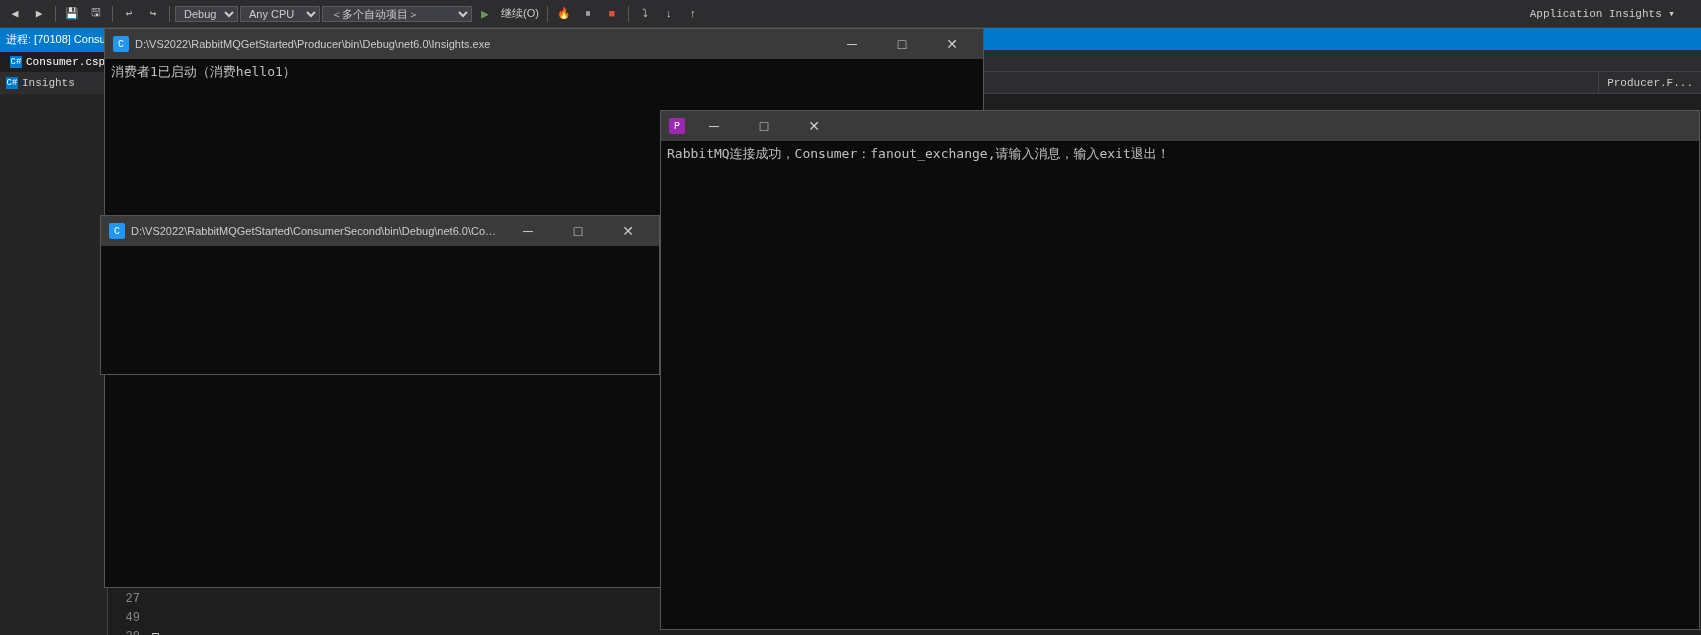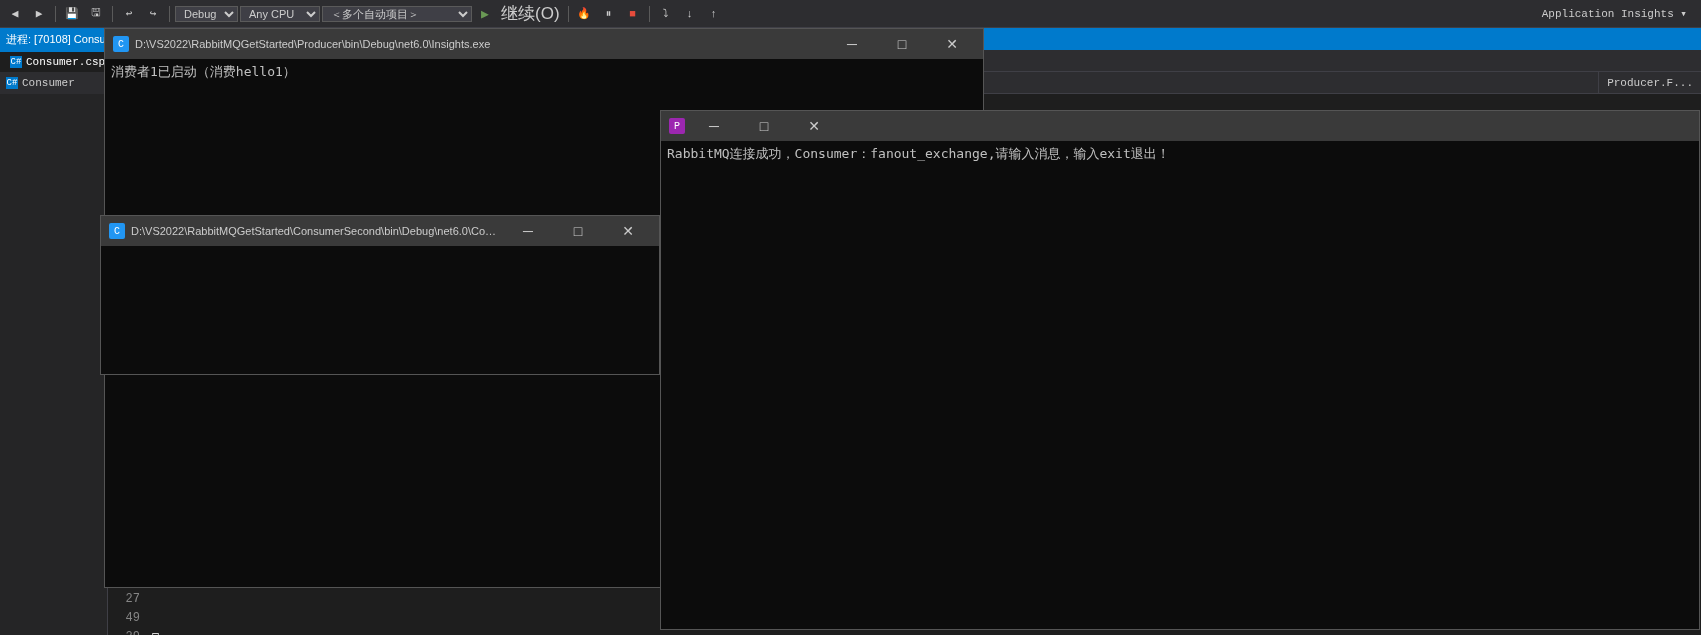--- a/index.html
+++ b/index.html
@@ -58,21 +58,21 @@
       background: #3f3f46;
       border: 1px solid #5a5a5a;
       color: #cccccc;
       font-size: 11px;
       padding: 0 4px;
       min-width: 60px;
     }
     .toolbar-right {
       display: flex;
       align-items: center;
-      padding-right: 8px;
+      padding-right: 20px;
       color: #cccccc;
       font-size: 11px;
     }
     .app-insights-label {
       color: #cccccc;
       font-size: 11px;
       padding: 0 6px;
     }
 
     
@@ -346,21 +346,21 @@
     <select class="toolbar-dropdown">
       <option>Debug</option>
     </select>
     <select class="toolbar-dropdown" style="min-width:80px">
       <option>Any CPU</option>
     </select>
     <select class="toolbar-dropdown" style="min-width:150px">
       <option>＜多个自动项目＞</option>
     </select>
     <div class="toolbar-btn" style="color:#6a9955; font-size:13px">▶</div>
-    <span class="toolbar-btn" style="width:auto; padding:0 3px; font-size:17px; color:#cccccc; font-family:Segoe UI,sans-serif">继续(O)</span>
+    <span class="toolbar-btn" style="width:auto; padding:0 3px; font-size:11px; color:#cccccc; font-family:Segoe UI,sans-serif">继续(O)</span>
     <div class="toolbar-separator"></div>
     <div class="toolbar-btn" style="color:#e74c3c">🔥</div>
     <div class="toolbar-btn">⏸</div>
     <div class="toolbar-btn" style="color:#e74c3c">■</div>
     <div class="toolbar-separator"></div>
     <div class="toolbar-btn">⤵</div>
     <div class="toolbar-btn">↓</div>
     <div class="toolbar-btn">↑</div>
   </div>
   <div class="toolbar-right">
@@ -376,21 +376,21 @@
   <div class="tab active">
     <span class="tab-icon">C#</span>
     <span>Consumer.csproj</span>
     <span style="color:#858585; margin-left:4px; font-size:10px">✕</span>
   </div>
 </div>
 
 <div class="sidebar">
   <div class="sidebar-header">
     <span class="sidebar-icon">C#</span>
-    <span>Consumer</span>
+    <span>Insights</span>
   </div>
 </div>
 
 <div class="secondary-toolbar">
   <div class="params-area">
     <span class="params-label">元数据</span>
     <select class="params-dropdown">
       <option></option>
     </select>
   </div>

